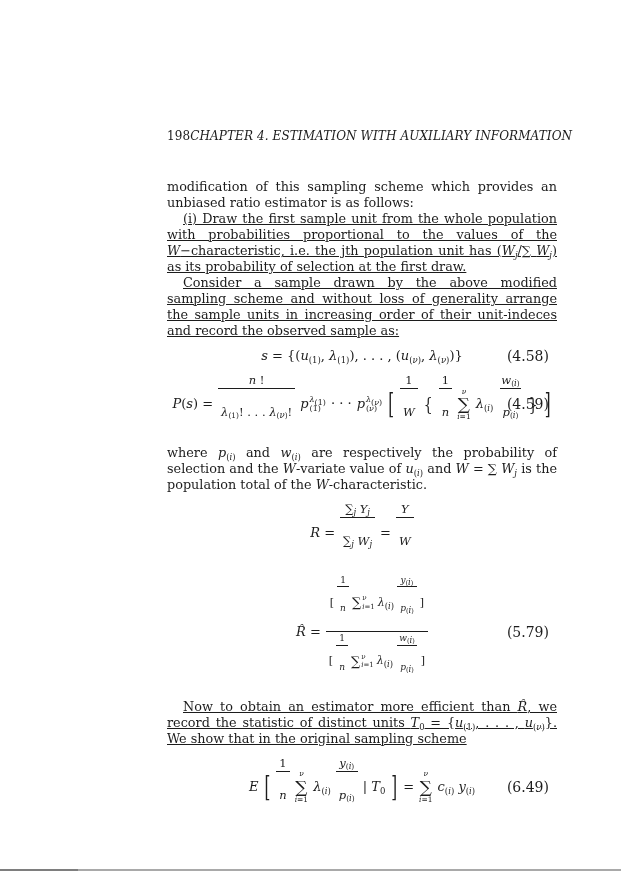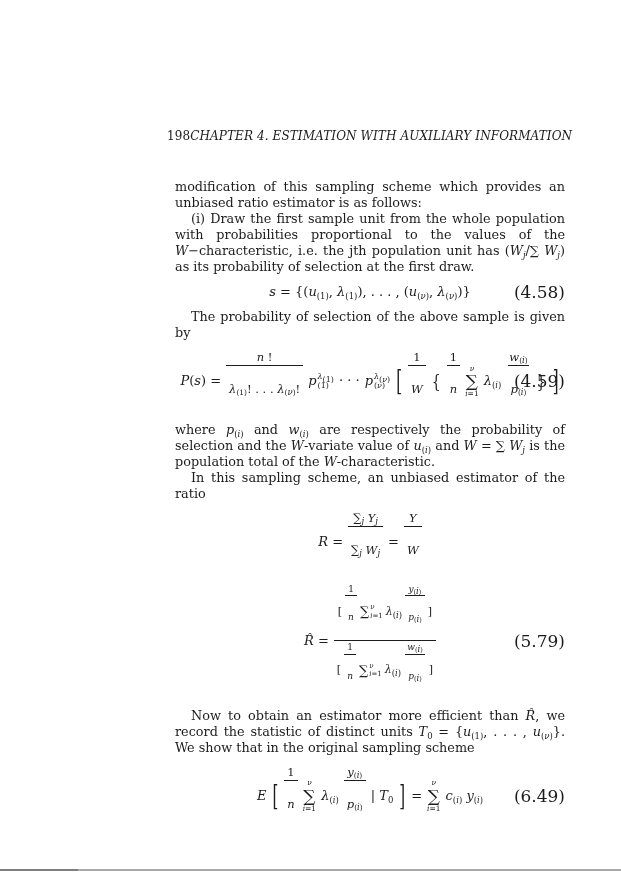--- a/index.html
+++ b/index.html
@@ -7,33 +7,33 @@
     width:621px;height:878px;background:#ffffff;position:relative;
     font-family:"DejaVu Serif", serif;color:#1c1c1c;overflow:hidden;
   }
   .running-header{
     position:absolute;left:167px;top:129px;width:390px;
     font-size:12px;white-space:nowrap;letter-spacing:0.1px;
   }
   .running-header .chap{font-style:italic;}
   .page-col{
     position:absolute;left:167px;top:179px;width:390px;
-    font-size:12.8px;line-height:16px;text-align:justify;margin-left:8px;
+    font-size:12.8px;line-height:16px;text-align:justify;
   }
   p{margin:0;}
-  p.indent{text-indent:16px;}
+  p.indent{text-indent:16px;text-decoration:underline;}
   i{font-style:italic;}
   sub{font-size:8.5px;vertical-align:-3px;line-height:0;}
   sub i{font-size:8.5px;}
   
   .eq{
     position:relative;display:flex;justify-content:center;align-items:center;
     gap:5px;margin:9px 0;font-size:13px;text-align:left;text-indent:0;
   }
-  .eq-tag{position:absolute;right:0;top:50%;transform:translateY(-50%);font-size:17px;}
+  .eq-tag{position:absolute;right:8px;top:50%;transform:translateY(-50%);font-size:14px;}
   .frac{display:inline-flex;flex-direction:column;align-items:center;vertical-align:middle;font-size:11.5px;line-height:1.3;}
   .frac .num{display:block;text-align:center;padding:0 3px;}
   .frac .den{display:block;text-align:center;padding:16px 3px;border-top:1px solid #1c1c1c;}
   .frac sub{font-size:7.5px;vertical-align:-2px;}
   .sum{display:inline-flex;flex-direction:column;align-items:center;line-height:1;vertical-align:middle;}
   .sum .lim{font-size:7.5px;line-height:1.1;}
   .sum .sig{font-size:17px;line-height:1;}
   .pterm{display:inline-flex;align-items:center;}
   .supsub{display:inline-flex;flex-direction:column;align-items:flex-start;font-size:8px;line-height:1.2;margin-left:1px;vertical-align:middle;}
   .supsub sub, .supsub i{font-size:8px;}
@@ -58,28 +58,28 @@
   <span>198</span><span class="chap">CHAPTER 4.  ESTIMATION WITH AUXILIARY INFORMATION</span>
 </div>
 
 <div class="page-col">
 
   <p class="noindent">modification of this sampling scheme which provides an unbiased ratio estimator is as follows:</p>
 
   <p class="indent">(i) Draw the first sample unit from the whole population with probabilities proportional to the values of the <i>W</i>−characteristic, i.e.  the jth population unit has (<i>W</i><sub><i>j</i></sub>/∑ <i>W</i><sub><i>j</i></sub>) as its probability of selection at the first draw.</p>
 
 
+  <p class="indent">Consider a sample drawn by the above modified sampling scheme and without loss of generality arrange the sample units in increasing order of their unit-indeces and record the observed sample as:</p>
 
   <div class="eq">
     <span><i>s</i> = {(<i>u</i><sub>(1)</sub>, <i>λ</i><sub>(1)</sub>), . . . , (<i>u</i><sub>(<i>ν</i>)</sub>, <i>λ</i><sub>(<i>ν</i>)</sub>)}</span>
     <span class="eq-tag">(4.58)</span>
   </div>
 
 
-  <p class="indent">The probability of selection of the above sample is given by</p>
 
   <div class="eq">
     <span><i>P</i>(<i>s</i>) =</span>
     <span class="frac">
         <span class="num"><i>n</i> !</span>
         <span class="den"><i>λ</i><sub>(1)</sub>! . . . <i>λ</i><sub>(<i>ν</i>)</sub>!</span>
       </span>
     <span class="pterm">
         <span><i>p</i></span>
         <span class="supsub">
@@ -115,21 +115,20 @@
         <span class="num"><i>w</i><sub>(<i>i</i>)</sub></span>
         <span class="den"><i>p</i><sub>(<i>i</i>)</sub></span>
       </span>
     <span class="bigbr">}</span>
     <span class="bigb">]</span>
     <span class="eq-tag">(4.59)</span>
   </div>
 
   <p class="noindent">where <i>p</i><sub>(<i>i</i>)</sub> and <i>w</i><sub>(<i>i</i>)</sub> are respectively the probability of selection and the <i>W</i>-variate value of <i>u</i><sub>(<i>i</i>)</sub> and <i>W</i> = ∑ <i>W</i><sub><i>j</i></sub> is the population total of the <i>W</i>-characteristic.</p>
 
-  <p class="indent">In this sampling scheme, an unbiased estimator of the ratio</p>
 
   <div class="eq">
     <span><i>R</i> =</span>
     <span class="frac">
         <span class="num">∑<sub><i>j</i></sub> <i>Y</i><sub><i>j</i></sub></span>
         <span class="den">∑<sub><i>j</i></sub> <i>W</i><sub><i>j</i></sub></span>
       </span>
     <span>=</span>
     <span class="frac">
         <span class="num"><i>Y</i></span>

